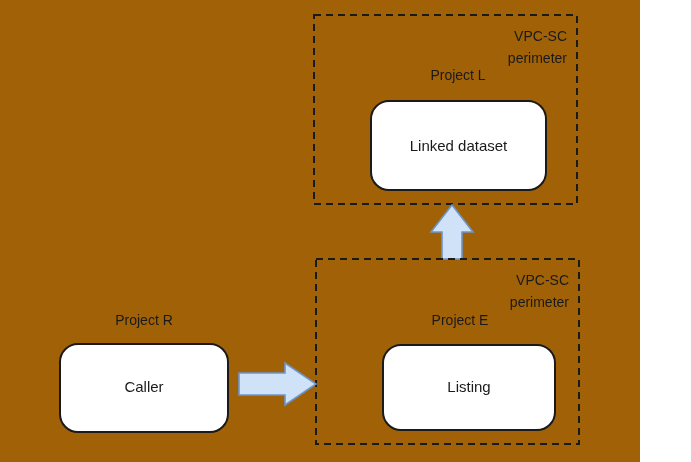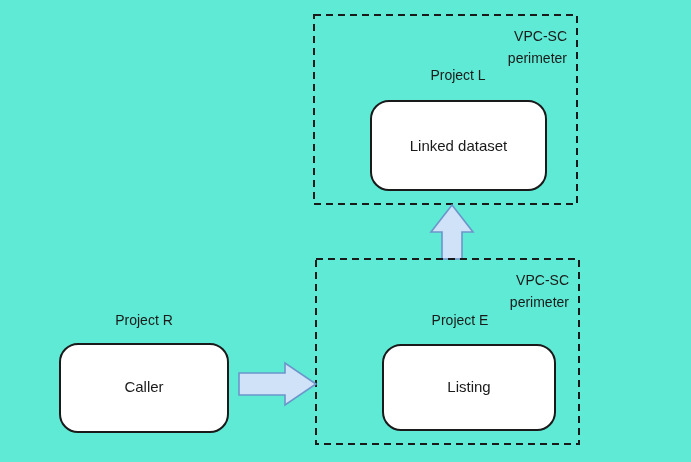--- a/index.html
+++ b/index.html
@@ -8,23 +8,23 @@
     background: #ffffff;
   }
   body {
     width: 691px;
     height: 462px;
     font-family: "Liberation Sans", sans-serif;
     overflow: hidden;
   }
   #diagram-root {
     position: relative;
-    width: 691px;
+    width: 640px;
     height: 462px;
-    background: #5eead4;
+    background: #a16207;
   }
   svg.canvas {
     display: block;
     width: 691px;
     height: 462px;
   }
   .perimeter-rect {
     fill: none;
     stroke: #1a1a1a;
     stroke-width: 2;

